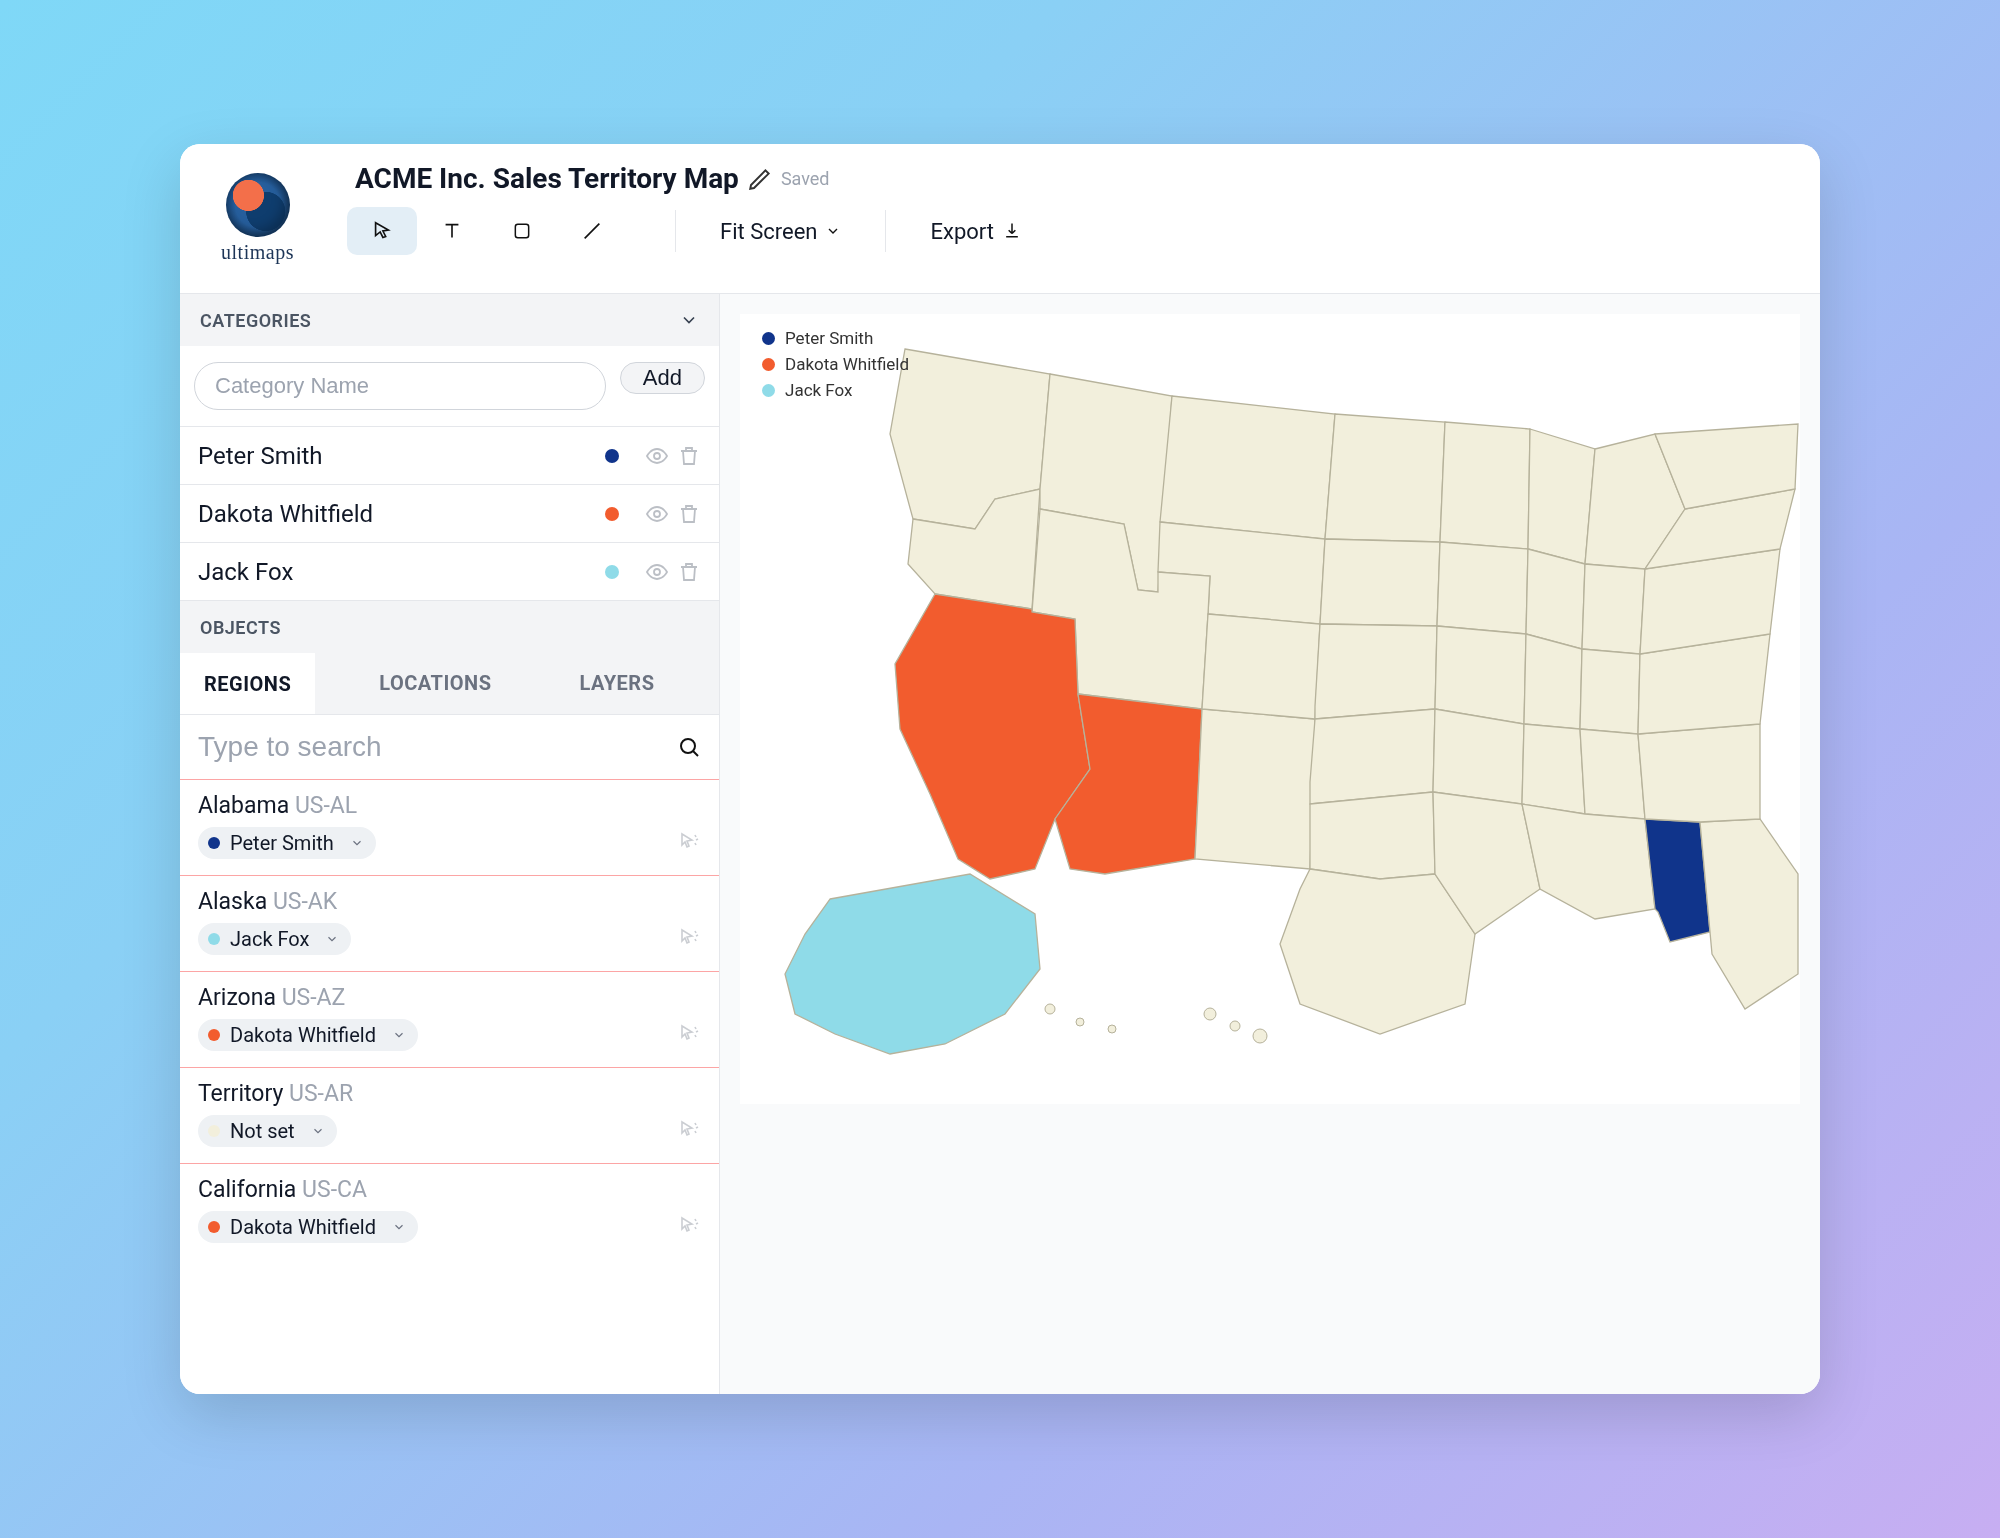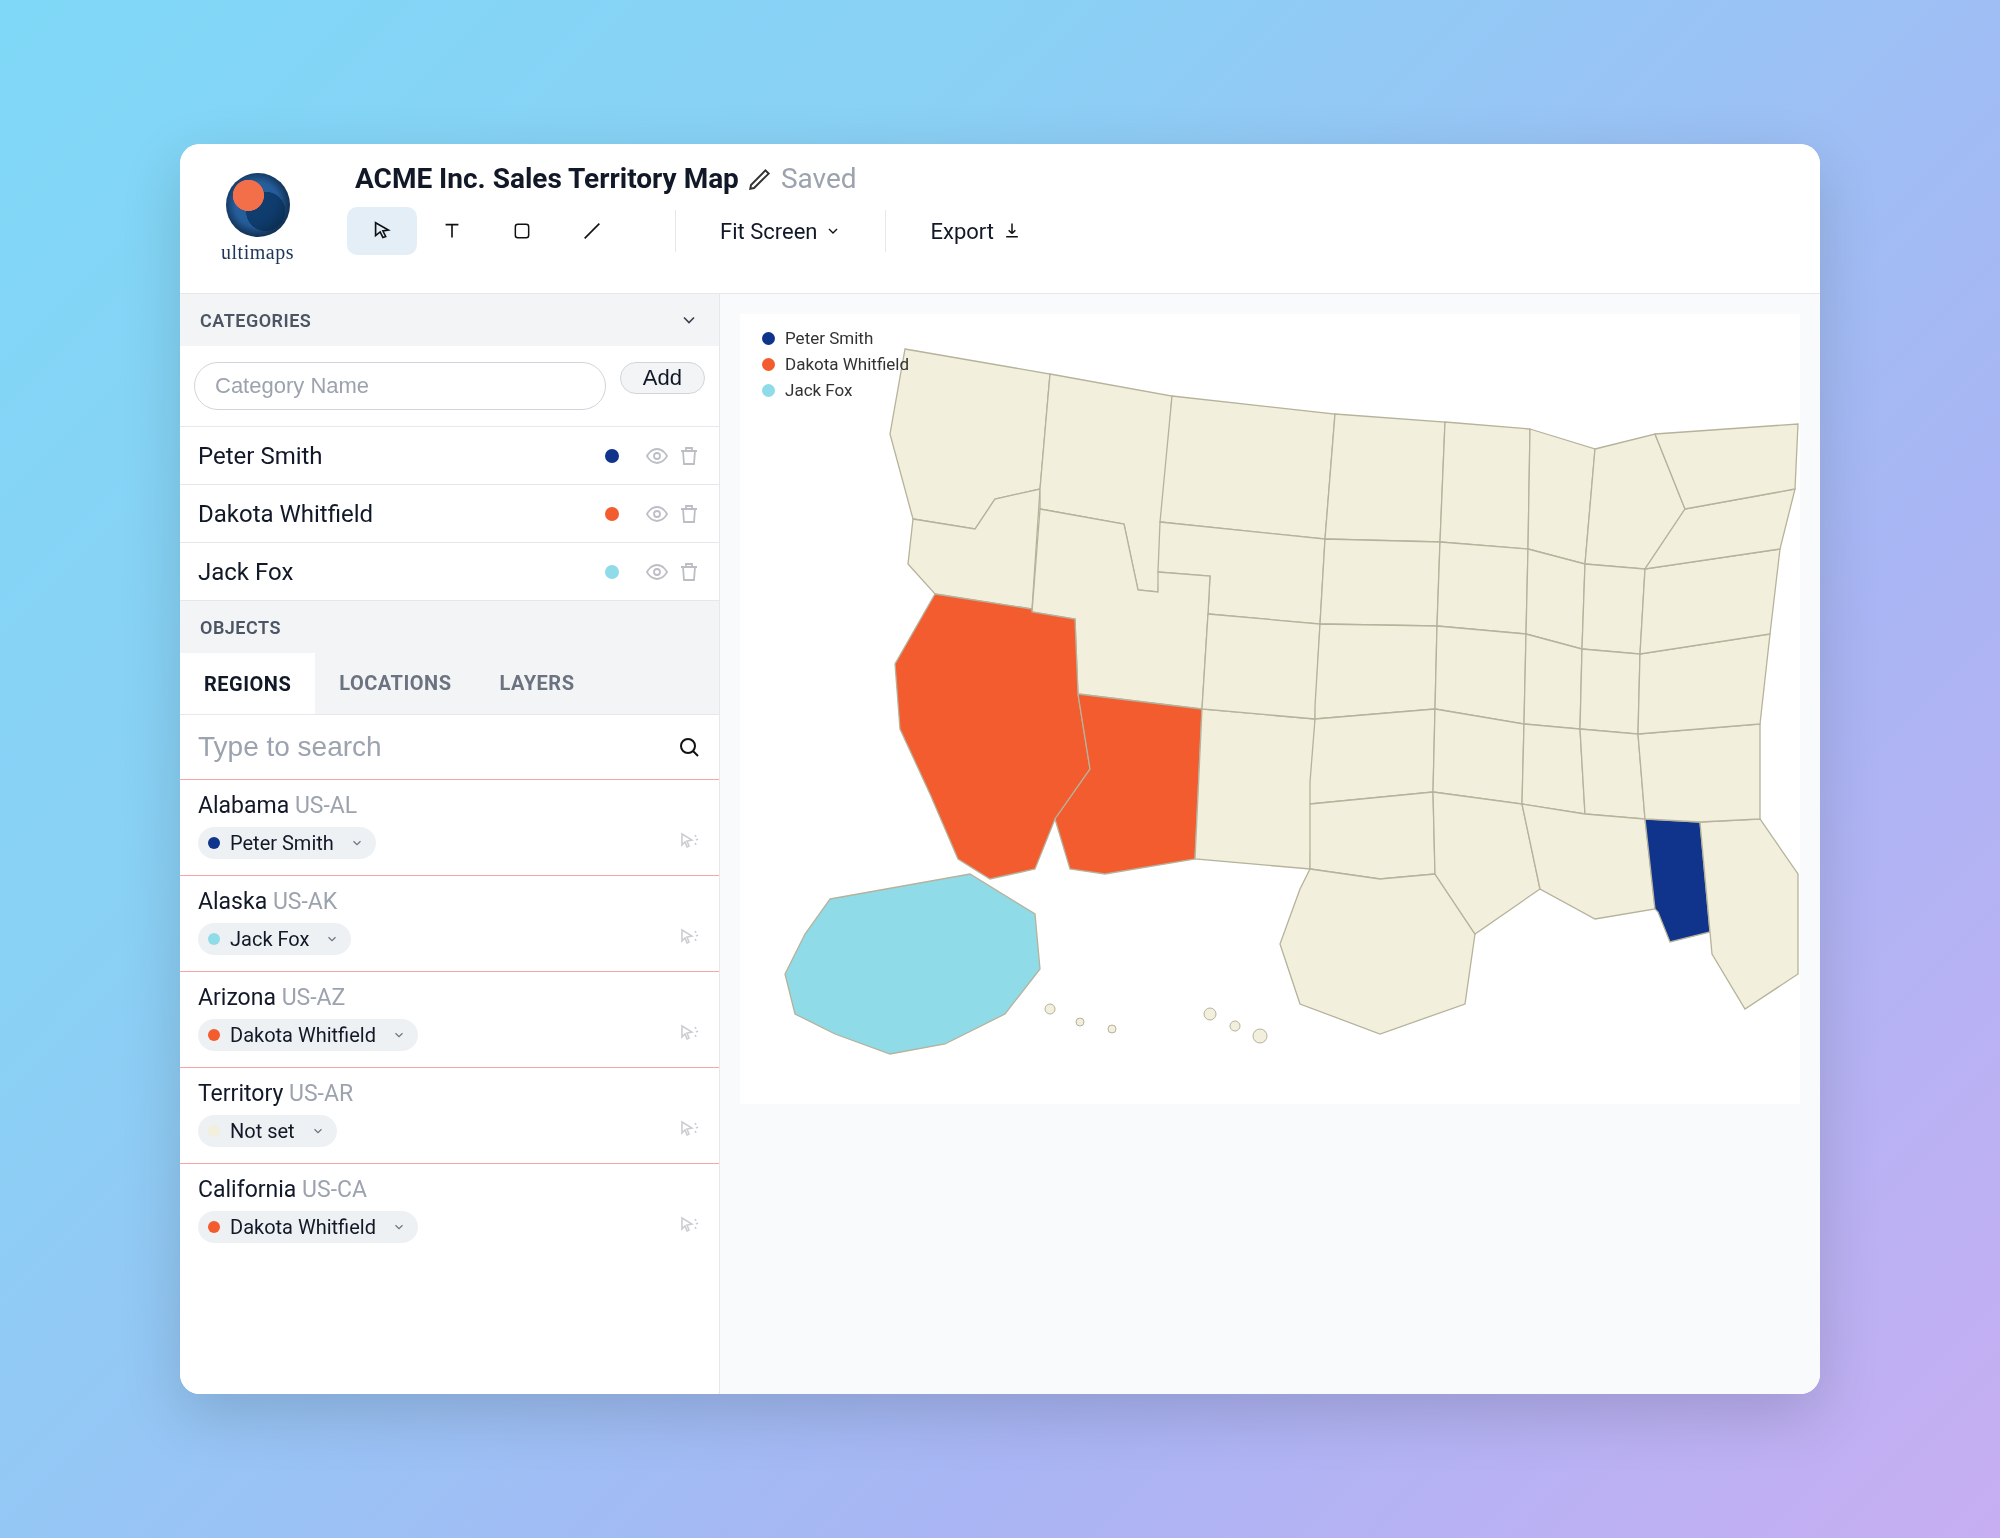--- a/index.html
+++ b/index.html
@@ -50,21 +50,21 @@
   font-size: 20px;
   color: #1d3557;
   letter-spacing: 0.5px;
 }
 .title-right { flex:1; display:flex; flex-direction:column; }
 .title-row {
   display:flex; align-items:center; gap:8px;
   padding: 18px 20px 0 20px;
 }
 .map-title { font-size: 28px; font-weight: 700; color:#111827; }
-.saved-text { font-size: 28px; color:#9ca3af; }
+.saved-text { font-size: 18px; color:#9ca3af; }
 .pencil-icon { width:26px; height:26px; }
 .toolbar-row {
   display:flex; align-items:center; gap:16px;
   padding: 12px 20px 12px 12px;
 }
 .tool-group {
   display:flex; gap:0; align-items:center;
   padding-right: 18px;
 }
 .tool-btn {
@@ -101,21 +101,21 @@
   background:#f3f4f6; font-size:22px; color:#111827; cursor:pointer;
 }
 .cat-row {
   height:58px; display:flex; align-items:center; padding:0 18px;
   border-bottom:1px solid #e5e7eb;
 }
 .cat-name { flex:1; font-size:24px; color:#111827; }
 .dot { width:14px; height:14px; border-radius:50%; margin-right:18px; }
 .eye-icon, .trash-icon { width:24px; height:24px; margin-left:8px; opacity:0.45; cursor:pointer; }
 .tabs {
-  display:flex; background:#f3f4f6; border-bottom:1px solid #e5e7eb;
+  display:flex; background:#f3f4f6; border-bottom:1px solid #e5e7eb;gap:40px;
 }
 .tab {
   padding: 18px 24px; font-size:20px; font-weight:700; color:#6b7280;
   letter-spacing:0.5px; cursor:pointer;
 }
 .tab.active { background:#fff; color:#111827; border-top:1px solid transparent; }
 .search-row {
   display:flex; align-items:center; padding: 16px 18px; gap:12px;
 }
 .search-input {

